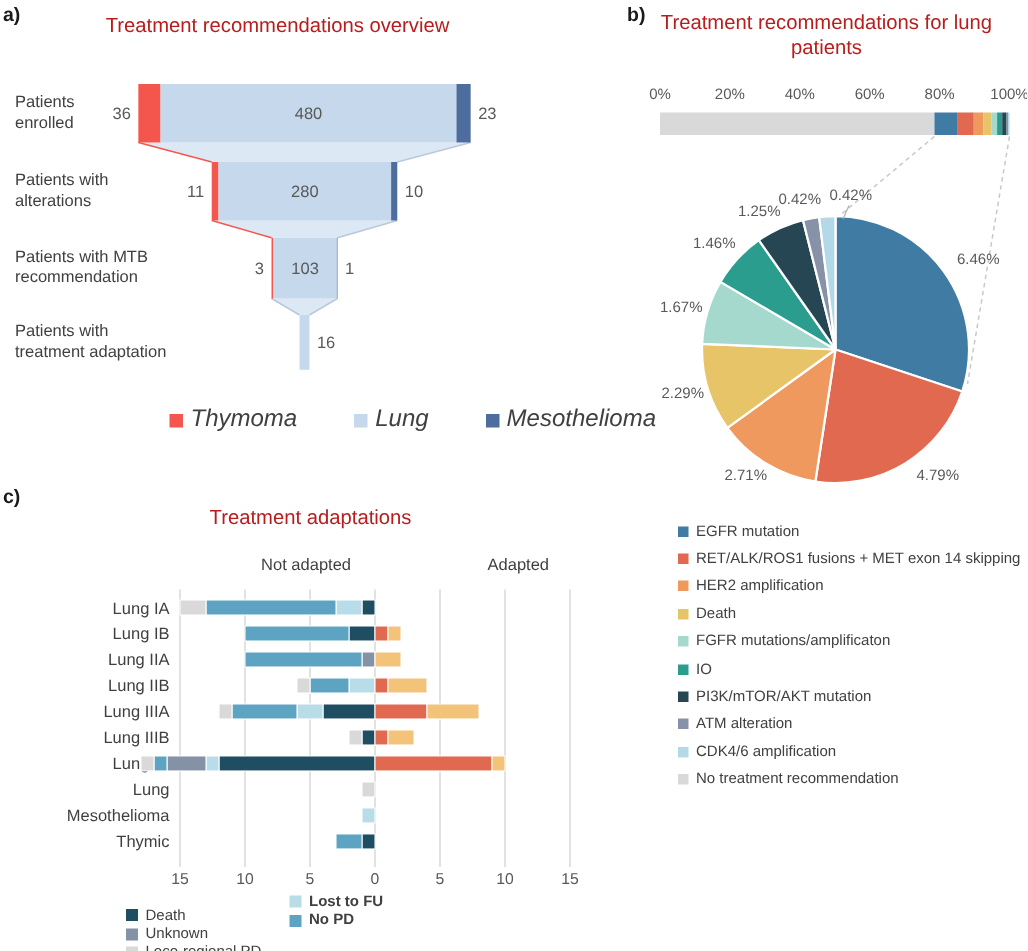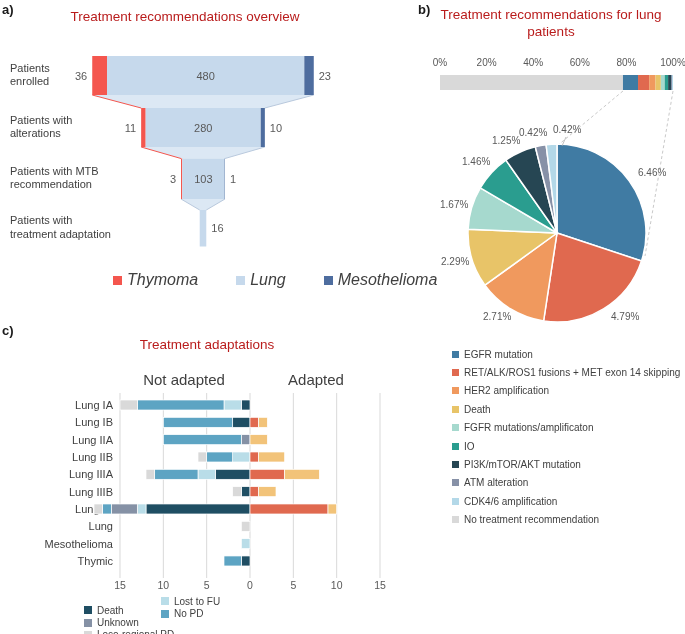--- a/index.html
+++ b/index.html
@@ -1,21 +1,21 @@
 <!DOCTYPE html>
 <html><head>
 <meta charset="utf-8">
 <style>
   html,body{margin:0;padding:0;background:#fff;}
   #canvas{position:relative;width:685px;height:634px;background:#ffffff;
           font-family:"Liberation Sans",sans-serif;overflow:hidden;}
   .abs{position:absolute;}
   .panel-letter{font-weight:bold;font-size:13px;color:#1a1a1a;}
   .title{font-size:13.5px;color:#b91c1c;text-align:center;line-height:17px;}
-  .subhead{font-size:15px;color:#3f3f3f;text-align:center;}
+  .subhead{font-size:11px;color:#3f3f3f;text-align:right;}
   svg.chart{position:absolute;left:0;top:0;width:685px;height:634px;pointer-events:none;}
   svg text{font-family:"Liberation Sans",sans-serif;}
   .swatch{display:inline-block;flex:none;margin-right:5px;}
   .sw9{width:9px;height:9px;}
   .sw8{width:8px;height:8px;}
   .sw7{width:7px;height:7px;}
   .legend-a{display:flex;column-gap:38px;align-items:center;font-size:16px;color:#404040;font-style:italic;}
   .legend-a .item{display:flex;align-items:center;}
   .legend-b{font-size:10px;color:#404040;}
   .legend-b .item{display:flex;align-items:center;height:18.4px;white-space:nowrap;}
@@ -245,21 +245,21 @@
     </div>
     <div class="item">
       <span class="swatch sw8" style="background: rgb(133, 145, 165);"></span>
       <span>Unknown</span>
     </div>
     <div class="item">
       <span class="swatch sw8" style="background: rgb(217, 217, 217);"></span>
       <span>Loco-regional PD</span>
     </div>
   </div>
-  <div class="abs legend-c" style="left:161px;top:595px;">
+  <div class="abs legend-c" style="left:193px;top:595px;font-weight:bold;">
     <div class="item">
       <span class="swatch sw8" style="background: rgb(185, 221, 232);"></span>
       <span>Lost to FU</span>
     </div>
     <div class="item">
       <span class="swatch sw8" style="background: rgb(93, 164, 195);"></span>
       <span>No PD</span>
     </div>
   </div>
 

